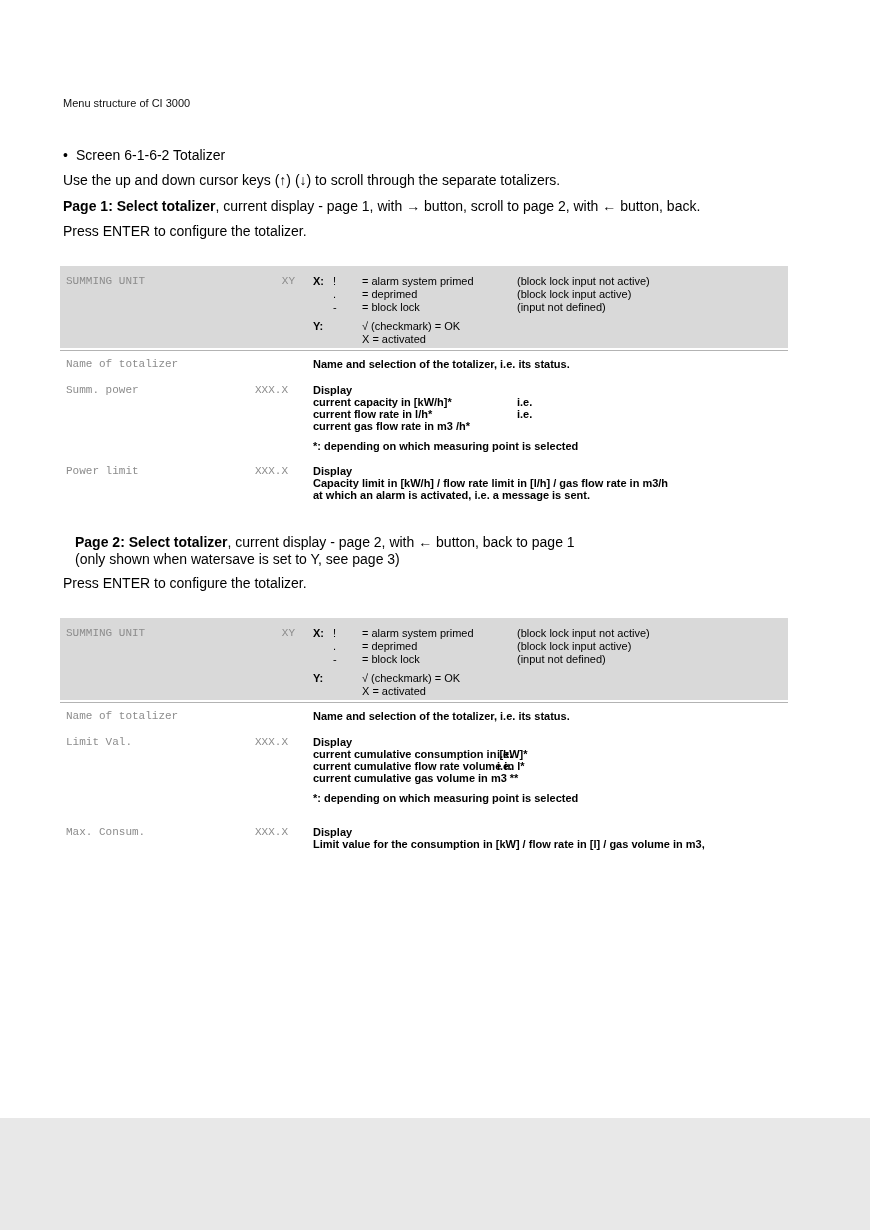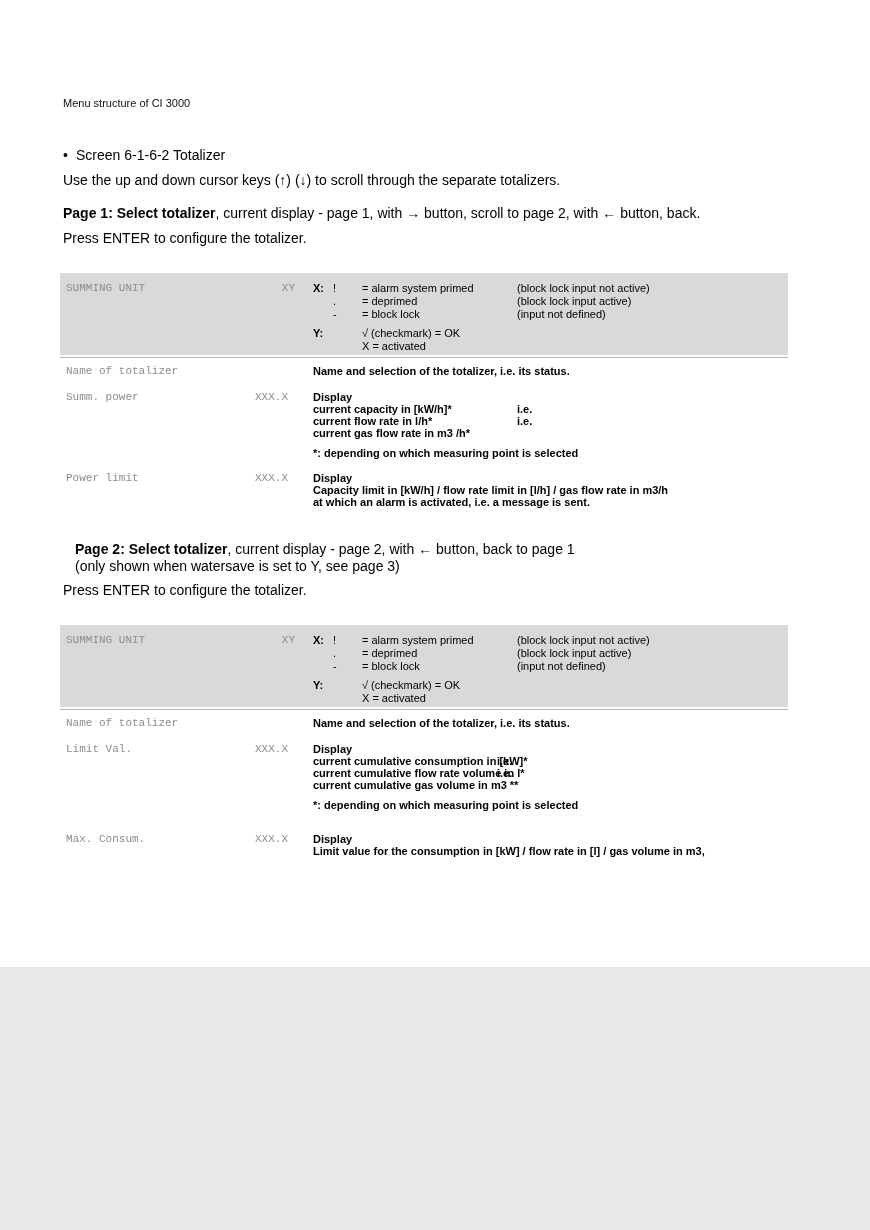--- a/index.html
+++ b/index.html
@@ -1,34 +1,34 @@
 <!DOCTYPE html>
 <html><head>
 <meta charset="utf-8">
 <style>
   html,body{margin:0;padding:0;background:#e8e8e8;}
   .page{
     position:relative;
-    width:870px;height:967px;
+    width:870px;height:1118px;
     background:#ffffff;
     font-family:"Liberation Sans","DejaVu Sans",sans-serif;
     color:#000;
     overflow:hidden;
     margin:0 auto;
   }
   .doc-header{
     position:absolute;left:63px;top:97px;
     font-size:11px;color:#111;
   }
   .content{margin-left:60px;width:728px;padding-top:146px;}
   .para{padding-left:3px;font-size:14px;line-height:18px;}
   .bullet-row{display:flex;}
   .bullet{width:13px;}
   .p-scroll{margin-top:7px;}
-  .p-heading{margin-top:16px;line-height:17px;}
+  .p-heading{margin-top:9px;line-height:17px;}
   .p-heading .bold{font-weight:bold;}
   .p-enter{margin-top:7px;}
   .p-heading2{margin-top:33px;margin-left:12px;}
   .p-enter2{margin-top:6px;}
 
   
   .screen-box{
     margin-top:26px;
     background:#d9d9d9;
     width:728px;height:82px;

